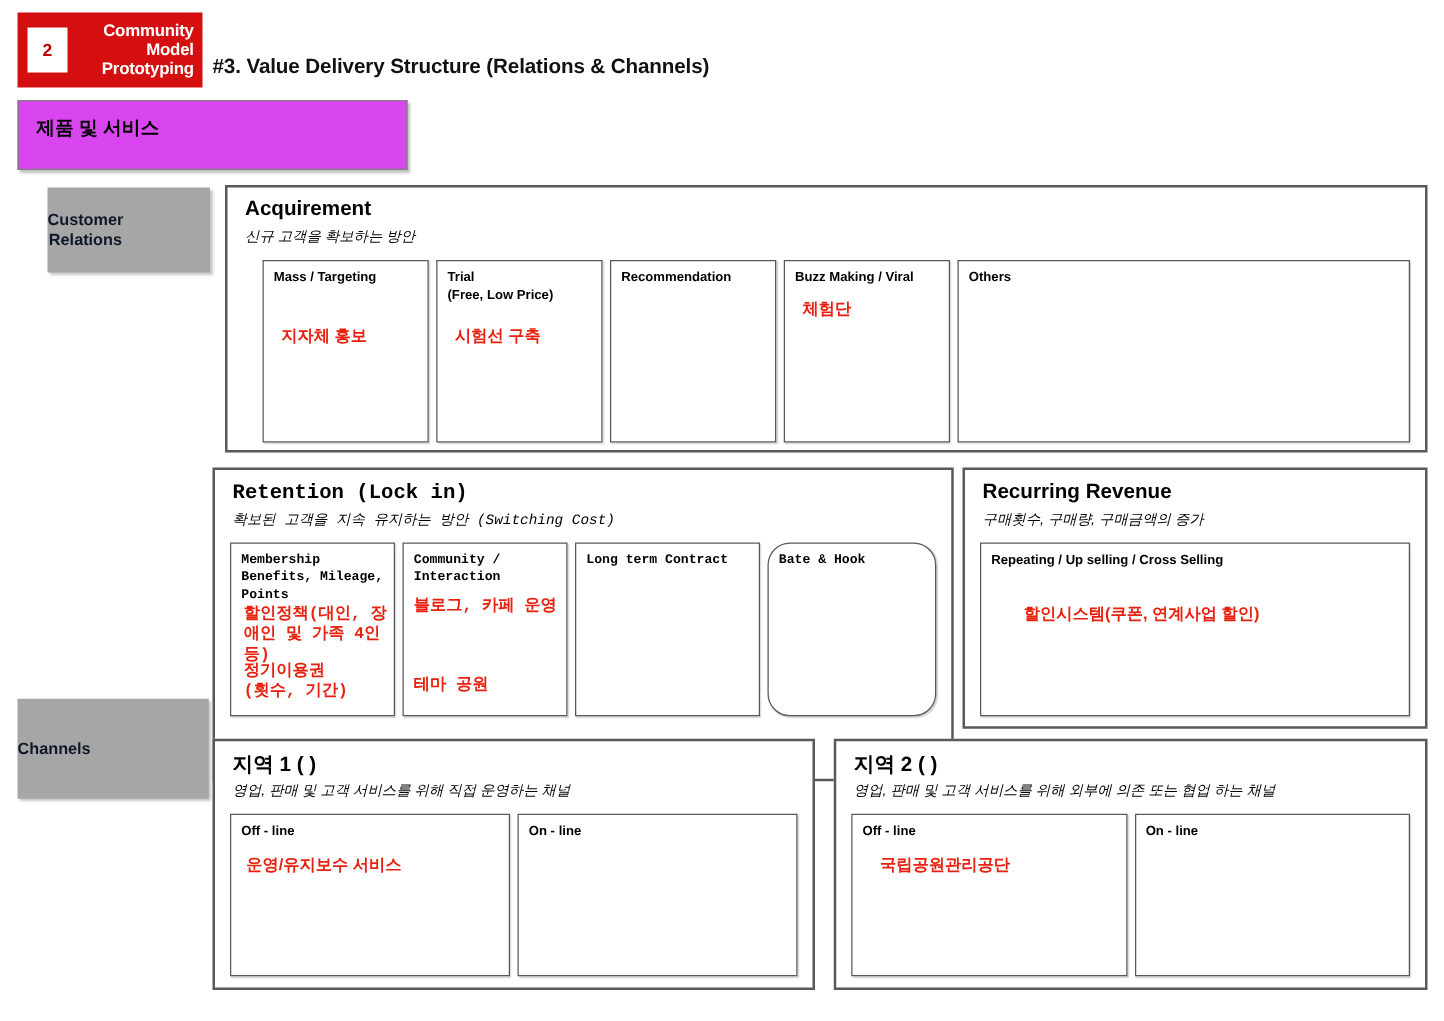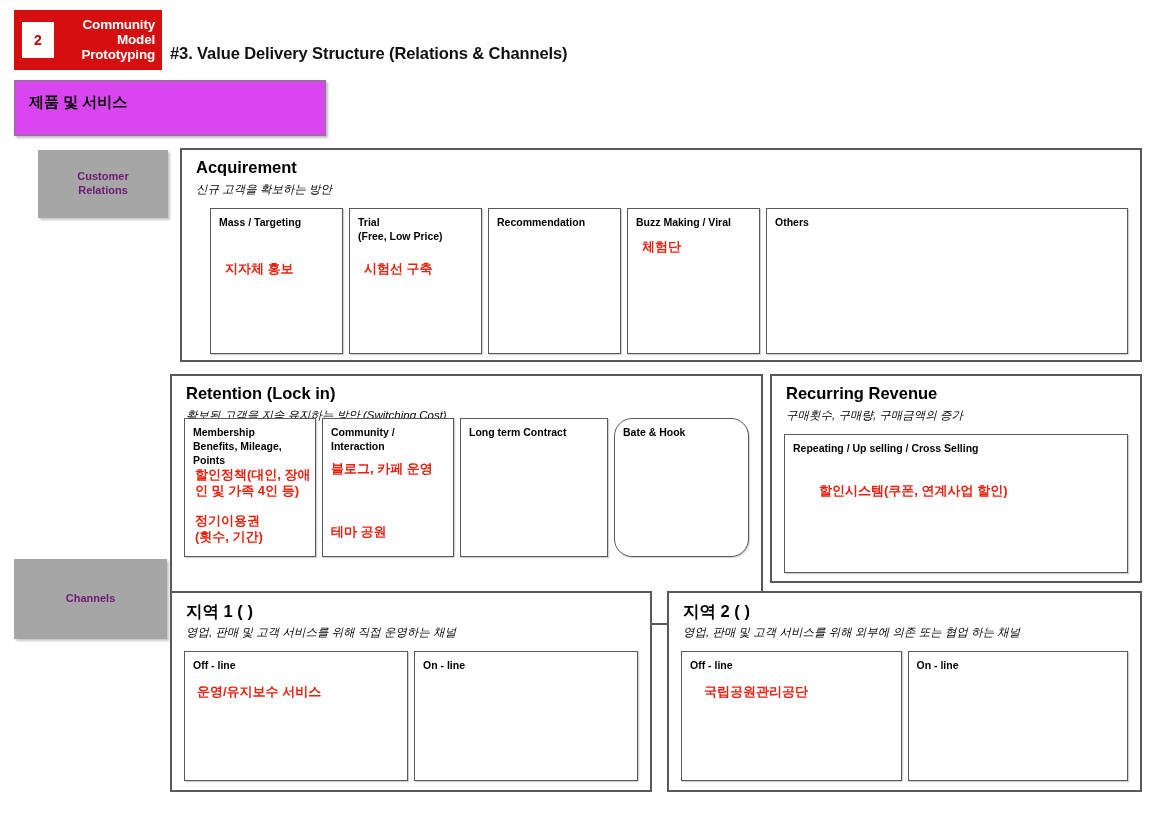--- a/index.html
+++ b/index.html
@@ -87,25 +87,25 @@
   }
 
   .sidebar-box {
     position: absolute;
     background: #a6a6a6;
     border: 0;
     box-sizing: border-box;
     box-shadow: 2px 2px 2px rgba(0,0,0,0.22);
     display: flex;
     align-items: center;
-    justify-content: center;
+    justify-content: flex-start;
     text-align: center;
-    color: #701a75;
-    font-weight: bold;
-    font-size: 11px;
+    color: #0f172a;
+    font-weight: bold;
+    font-size: 13px;
     line-height: 1.25;
   }
   #sidebar-customer-relations {
     left: 38px;
     top: 150px;
     width: 130px;
     height: 68px;
   }
   #sidebar-channels {
     left: 14px;
@@ -115,21 +115,21 @@
   }
 
   
   .panel {
     position: absolute;
     background: #ffffff;
     border: 2px solid #595959;
     box-sizing: border-box;
   }
   #panel-acquirement { left: 180px; top: 148px; width: 962px; height: 214px; }
-  #panel-retention   { left: 170px; top: 374px; width: 593px; height: 251px; }
+  #panel-retention   { left: 170px; top: 374px; width: 593px; height: 251px; font-family: Liberation Mono, monospace; }
   #panel-recurring   { left: 770px; top: 374px; width: 372px; height: 209px; }
   #panel-region1     { left: 170px; top: 591px; width: 482px; height: 201px; }
   #panel-region2     { left: 667px; top: 591px; width: 475px; height: 201px; }
 
   .panel-title {
     position: absolute;
     left: 14px;
     top: 8px;
     font-size: 16.5px;
     font-weight: bold;
@@ -183,21 +183,21 @@
 
   
   #acq-cards { top: 58px; height: 146px; padding-left: 16px; }
   #acq-cards .card:nth-child(1),
   #acq-cards .card:nth-child(2),
   #acq-cards .card:nth-child(3),
   #acq-cards .card:nth-child(4) { width: 133px; flex: 0 0 133px; }
   #acq-cards .card:nth-child(5) { flex: 1 1 auto; }
 
   
-  #ret-cards { top: 42px; height: 139px; }
+  #ret-cards { top: 58px; height: 139px; }
   #ret-cards .card { flex: 0 0 132px; width: 132px; }
   #ret-cards .card:nth-child(3) { flex: 0 0 148px; width: 148px; }
   #ret-cards .card:nth-child(4) { flex: 1 1 auto; border-radius: 18px; }
 
   
   #rec-cards { top: 58px; height: 139px; }
   #rec-cards .card { flex: 1 1 auto; }
 
   
   .region-cards { top: 58px; height: 130px; }

